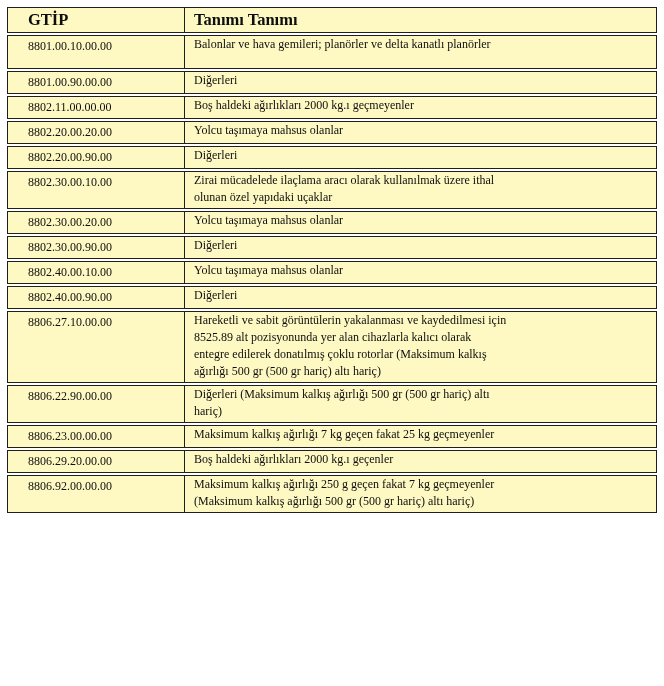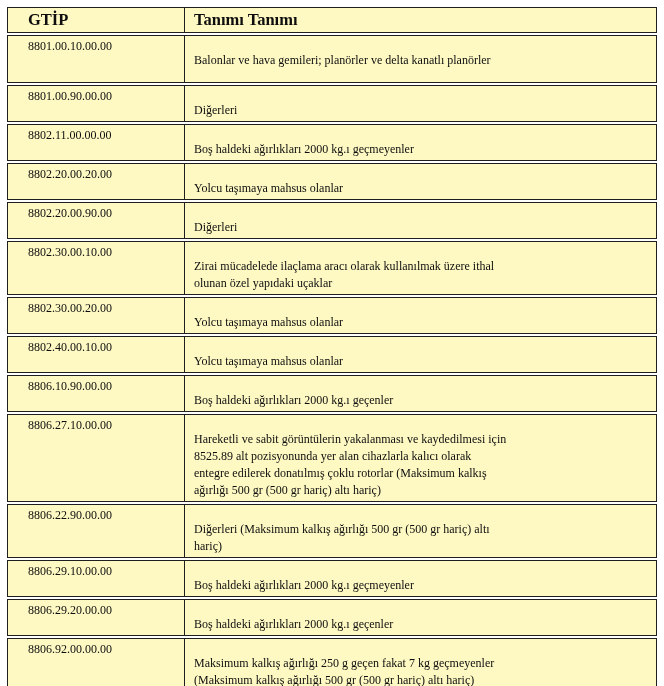--- a/index.html
+++ b/index.html
@@ -49,21 +49,21 @@
   .tariff-table th.desc {
     padding-left: 9px;
   }
 
   .tariff-table td {
     font-size: 12px;
     line-height: 17px;
     padding: 2px 4px 2px 20px;
   }
   .tariff-table td.desc {
-    padding: 16px 6px 2px 9px;
+    padding: 0 6px 2px 9px;
     white-space: pre-line;
   }
 
   
   .tariff-table tbody tr:first-child td {
     padding-bottom: 13px;
   }
 </style>
 </head>
 <body>
@@ -111,53 +111,57 @@
     <td class="code">8802.30.00.10.00</td>
     <td class="desc">Zirai mücadelede ilaçlama aracı olarak kullanılmak üzere ithal
 olunan özel yapıdaki uçaklar</td>
   </tr>
 
   <tr>
     <td class="code">8802.30.00.20.00</td>
     <td class="desc">Yolcu taşımaya mahsus olanlar</td>
   </tr>
 
+  <tr>
+    <td class="code">8802.30.00.90.00</td>
+    <td class="desc">Diğerleri</td>
+  </tr>
 
   <tr>
     <td class="code">8802.40.00.10.00</td>
     <td class="desc">Yolcu taşımaya mahsus olanlar</td>
   </tr>
 
+  <tr>
+    <td class="code">8802.40.00.90.00</td>
+    <td class="desc">Diğerleri</td>
+  </tr>
 
 
-  <tr>
-    <td class="code">8806.10.90.00.00</td>
-    <td class="desc">Boş haldeki ağırlıkları 2000 kg.ı geçenler</td>
-  </tr>
 
   <tr>
     <td class="code">8806.27.10.00.00</td>
     <td class="desc">Hareketli ve sabit görüntülerin yakalanması ve kaydedilmesi için
 8525.89 alt pozisyonunda yer alan cihazlarla kalıcı olarak
 entegre edilerek donatılmış çoklu rotorlar (Maksimum kalkış
 ağırlığı 500 gr (500 gr hariç) altı hariç)</td>
   </tr>
 
   <tr>
     <td class="code">8806.22.90.00.00</td>
     <td class="desc">Diğerleri (Maksimum kalkış ağırlığı 500 gr (500 gr hariç) altı
 hariç)</td>
   </tr>
 
+  <tr>
+    <td class="code">8806.23.00.00.00</td>
+    <td class="desc">Maksimum kalkış ağırlığı 7 kg geçen fakat 25 kg geçmeyenler</td>
+  </tr>
 
 
-  <tr>
-    <td class="code">8806.29.10.00.00</td>
-    <td class="desc">Boş haldeki ağırlıkları 2000 kg.ı geçmeyenler</td>
-  </tr>
 
   <tr>
     <td class="code">8806.29.20.00.00</td>
     <td class="desc">Boş haldeki ağırlıkları 2000 kg.ı geçenler</td>
   </tr>
 
   <tr>
     <td class="code">8806.92.00.00.00</td>
     <td class="desc">Maksimum kalkış ağırlığı 250 g geçen fakat 7 kg geçmeyenler
 (Maksimum kalkış ağırlığı 500 gr (500 gr hariç) altı hariç)</td>

